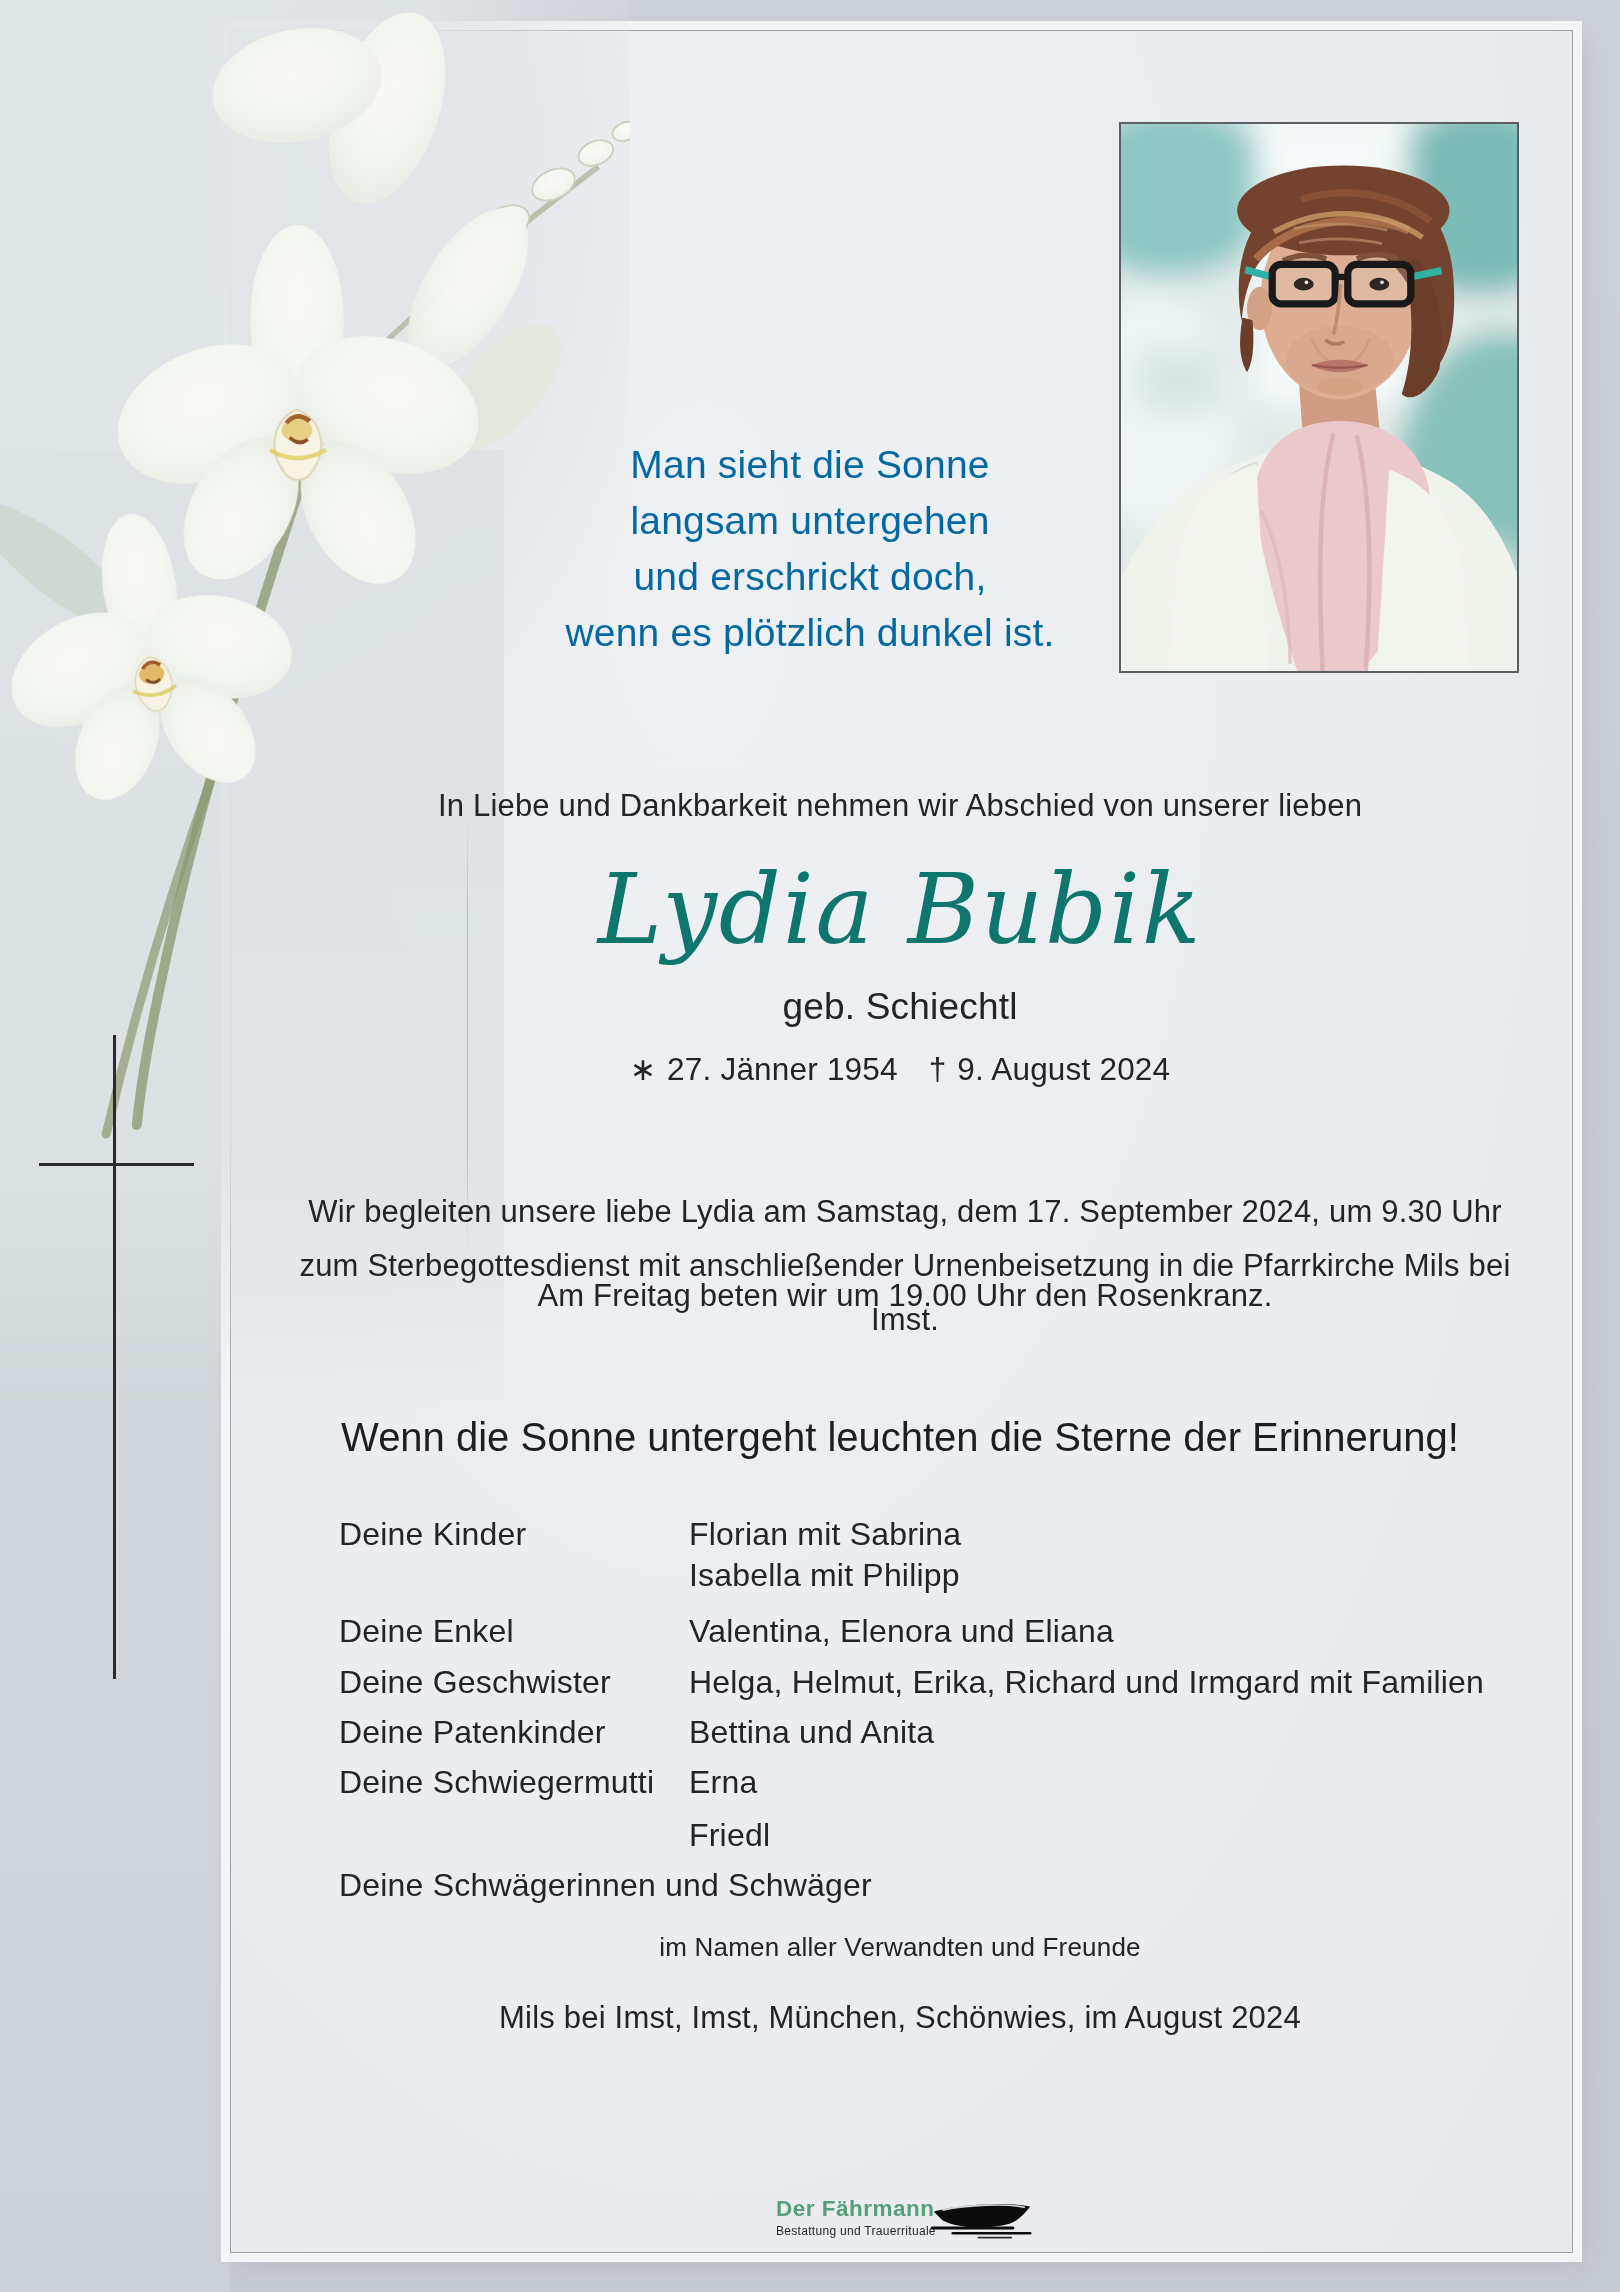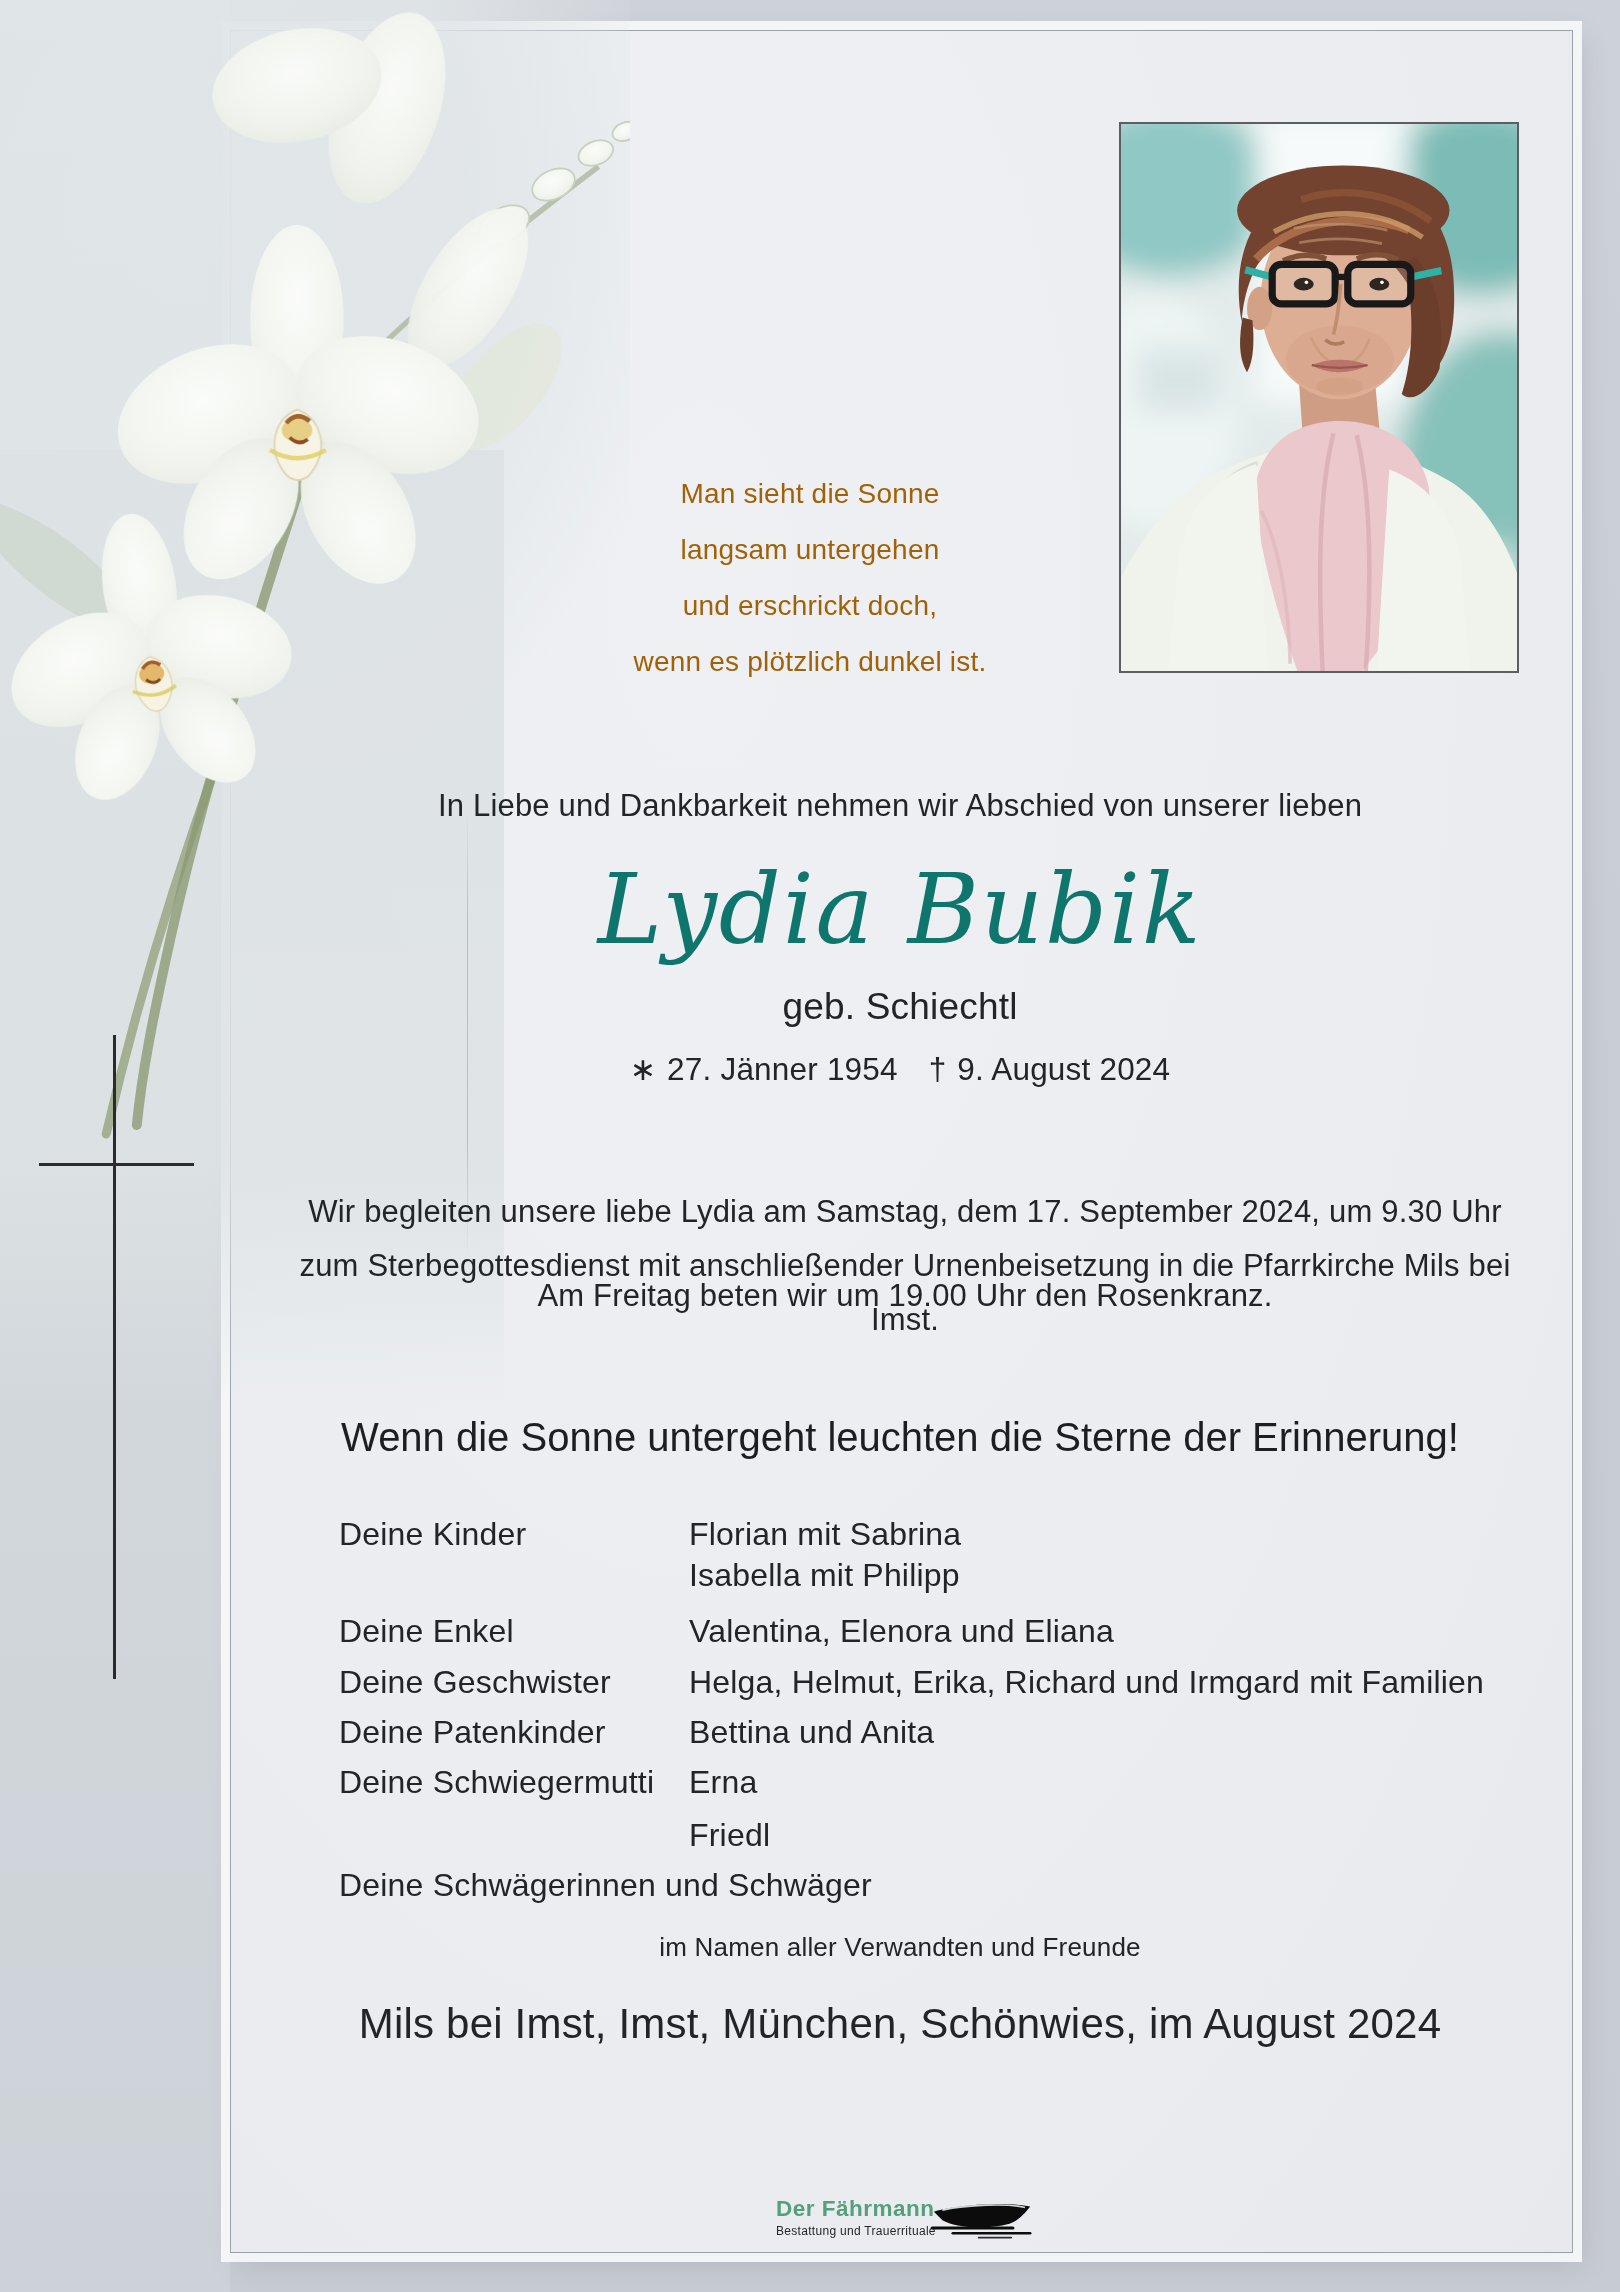--- a/index.html
+++ b/index.html
@@ -36,39 +36,39 @@
   .cross-h{left:39px;top:1163px;width:155px;height:2.7px;background:#2b2b2e;}
   
   .photo{
     left:1119px;top:122px;width:396px;height:547px;
     border:2.7px solid #5b5f63;box-sizing:content-box;
     background:#dfe9e9;overflow:hidden;
   }
   
   .t{position:absolute;letter-spacing:0.2px;}
   .center{text-align:center;}
-  .poem{left:495px;top:466px;width:630px;font-size:28px;line-height:56px;color:#a16207;}
+  .poem{left:495px;top:437px;width:630px;font-size:39px;line-height:56px;color:#0369a1;}
   .intro{left:270px;top:788px;width:1260px;font-size:31px;}
   .name{
     left:270px;top:853px;width:1260px;
     font-family:"DejaVu Serif",cursive;font-style:italic;font-weight:500;
     font-size:97px;color:#0f766e;letter-spacing:1.8px;
   }
   .maiden{left:270px;top:986px;width:1260px;font-size:37px;}
   .dates{left:270px;top:1051px;width:1260px;font-size:31.5px;}
   .dates .sym{display:inline-block;margin:0 10.8px 0 0;}
   .dates .death{margin-left:31px;}
   .announce{left:284px;top:1185px;width:1242px;font-size:31px;line-height:54px;}
   .rosary{left:284px;top:1278px;width:1242px;font-size:31px;text-align:center;}
   .headline{left:270px;top:1415px;width:1260px;font-size:40px;color:#1d1e20;letter-spacing:0px;}
   .row{left:0;top:0;width:1620px;font-size:32px;line-height:41px;}
   .row .lbl{position:absolute;left:339px;top:0;width:342px;}
   .row .val{position:absolute;left:689px;top:0;width:810px;}
   .closing1{left:270px;top:1932px;width:1260px;font-size:26px;}
-  .closing2{left:270px;top:2000px;width:1260px;font-size:42px;}
+  .closing2{left:270px;top:2000px;width:1260px;font-size:31px;}
   
   .logo{left:738px;top:2194px;width:324px;height:54px;}
   .logo-name{position:absolute;left:38px;top:1.8px;font-size:22.5px;font-weight:bold;color:#55a07b;letter-spacing:0.5px;white-space:nowrap;}
   .logo-tag{position:absolute;left:38px;top:30px;font-size:12px;color:#24282b;letter-spacing:0.3px;white-space:nowrap;}
   .logo-boat{position:absolute;left:191px;top:3.6px;width:106px;height:43px;}
 </style>
 </head>
 <body>
 
 <div class="abs strip"></div>

